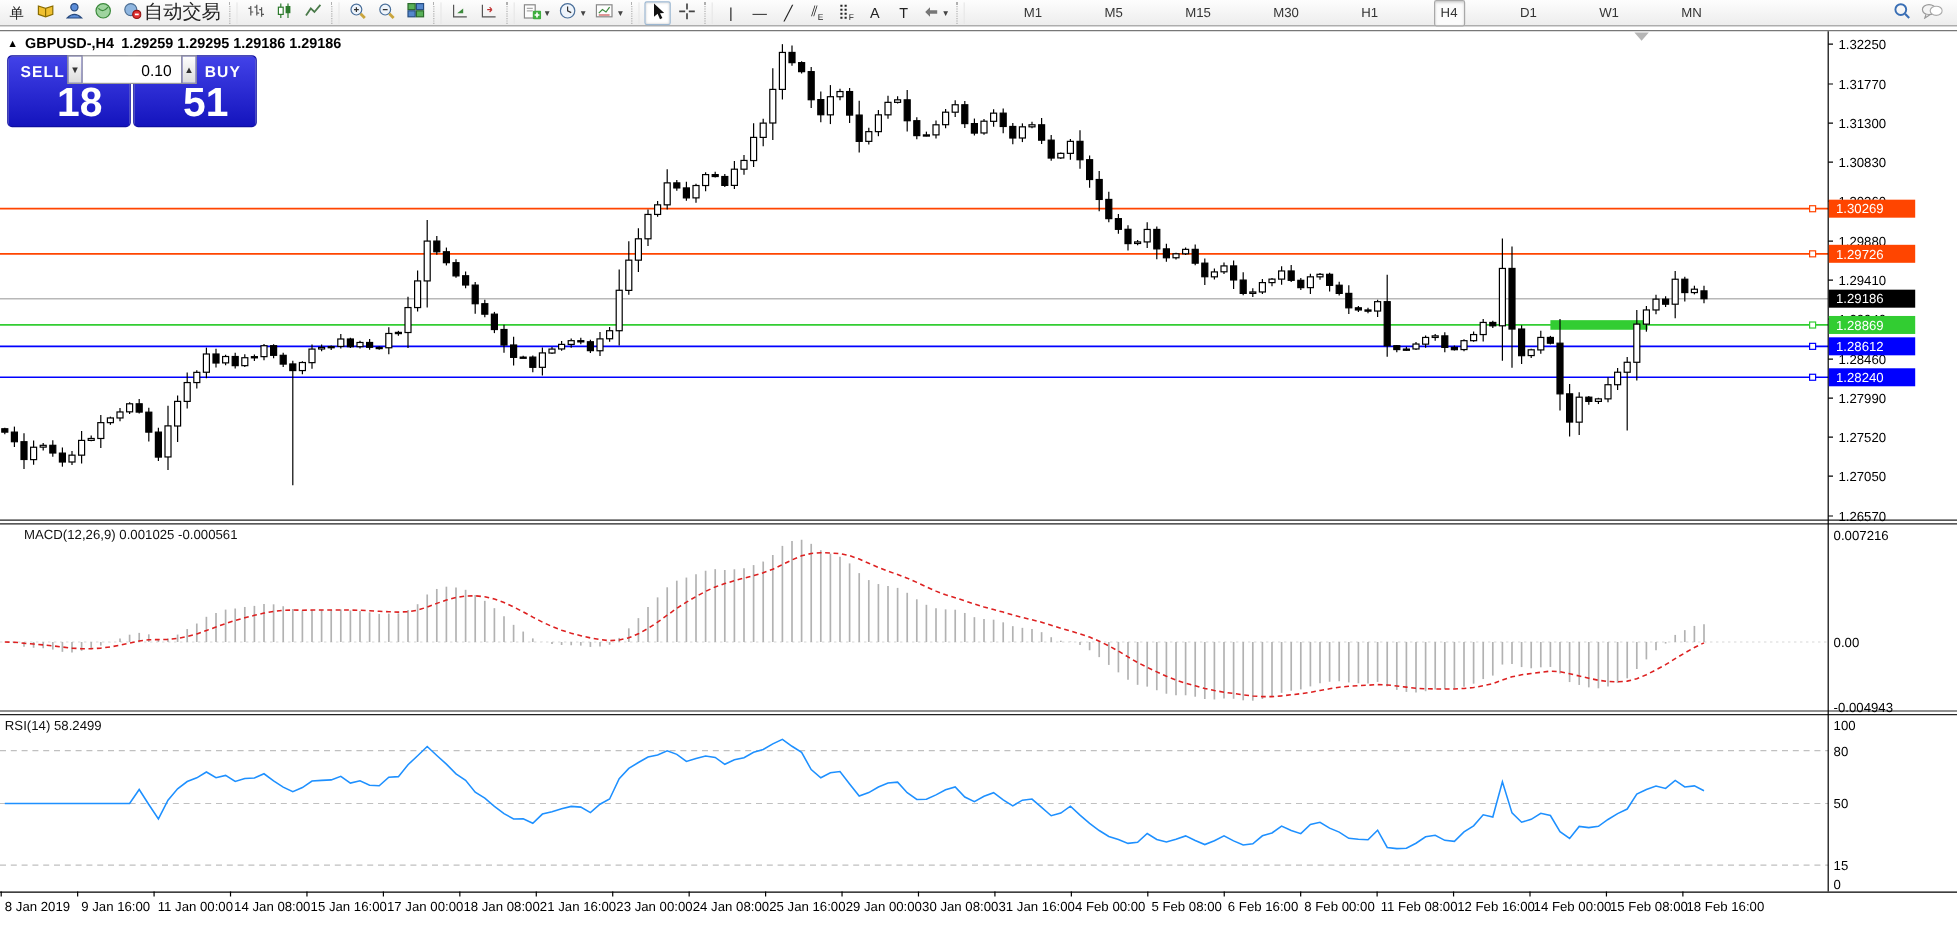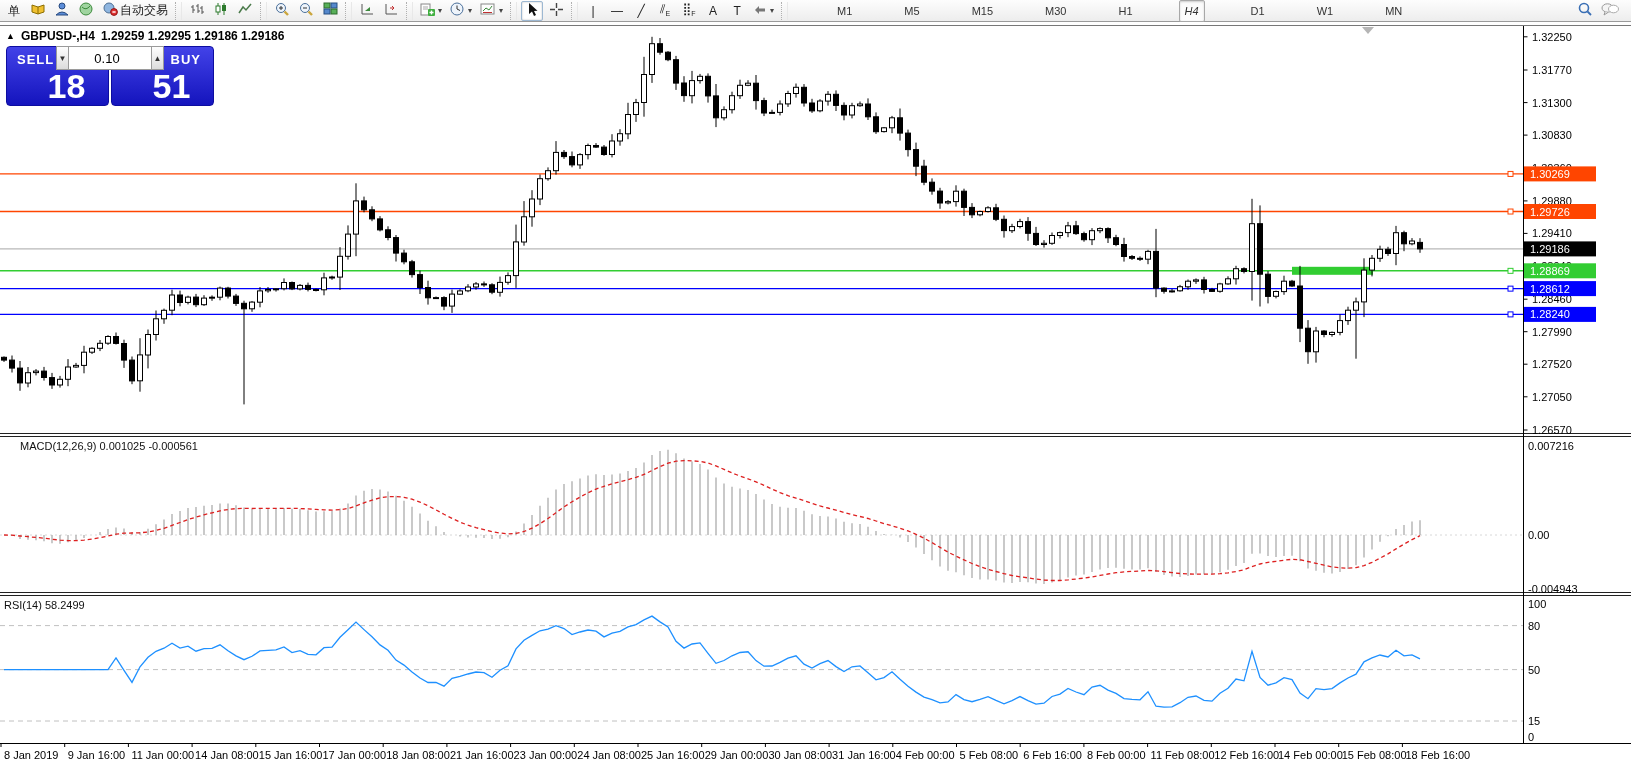--- a/index.html
+++ b/index.html
@@ -3,21 +3,21 @@
 <meta charset="utf-8">
 <style>
   html,body{margin:0;padding:0;background:#fff;}
   #app{position:relative;width:1631px;height:773px;font-family:"Liberation Sans",sans-serif;overflow:hidden;background:#fff;}
   
   #toolbar{position:absolute;left:0;top:0;width:1631px;height:22px;background:linear-gradient(#fdfdfd,#ededed);border-bottom:1px solid #9a9a9a;display:flex;align-items:center;padding:0 2px;box-sizing:border-box;z-index:30;}
   .tbtn{height:20px;min-width:22px;display:flex;align-items:center;justify-content:center;margin:0 1px;border:1px solid transparent;border-radius:2px;font-size:12px;color:#222;cursor:default;gap:2px;padding:0 2px;box-sizing:border-box;}
   .tbtn.active{background:#fff;border-color:#9db8d2;box-shadow:inset 0 0 2px #bbb;}
   .tsep{width:5px;height:18px;margin:0 3px;border-left:1px dotted #b0b0b0;border-right:1px solid #e8e8e8;}
   .tf-btn{height:20px;padding:0 5px;font-size:11px;color:#333;display:flex;align-items:center;border:1px solid transparent;border-radius:2px;margin-left:40px;}
-  .tf-btn.active{background:#fbfbfb;border-color:#a8a8a8;box-shadow:inset 0 1px 2px #ccc;font-style:italic;}
+  .tf-btn.active{background:#fbfbfb;border-color:#a8a8a8;box-shadow:inset 0 1px 2px #ccc;}
   .tb-right{margin-left:auto;display:flex;align-items:center;margin-right:6px;}
   .dd{font-size:8px;color:#444;margin-left:1px;}
   .glyph{font-size:12px;line-height:1;}
   
   #chart-svg{position:absolute;left:0;top:0;z-index:1;}
   .overlay{position:absolute;z-index:10;}
   #symbol-title{left:6px;top:29px;font-size:12px;font-weight:bold;color:#000;display:flex;gap:6px;align-items:center;}
   #symbol-title .tri{font-size:9px;}
   #macd-label{left:4px;top:440px;font-size:11px;color:#111;padding-left:16px;}
   #rsi-label{left:4px;top:599px;font-size:11px;color:#111;text-align:right;}
@@ -28,21 +28,21 @@
   .ocp-btn{flex:1;background:linear-gradient(#4242e8,#1414bd);color:#fff;border:1px solid #0d0da0;border-radius:4px;display:flex;flex-direction:column;overflow:hidden;height:58px;}
   .ocp-top{height:24px;display:flex;align-items:center;font-size:13px;font-weight:bold;letter-spacing:1px;}
   .ocp-btn.sell .ocp-top{padding-left:10px;}
   .ocp-btn.buy .ocp-top{justify-content:flex-end;padding-right:12px;}
   .ocp-big{flex:1;display:flex;align-items:flex-end;justify-content:center;color:#fff;padding-bottom:3px;gap:48px;}
   .ocp-small{font-size:13px;font-weight:bold;margin-right:2px;margin-bottom:4px;}
   .ocp-huge{font-size:34px;font-weight:bold;line-height:0.9;}
   .ocp-sup{font-size:15px;font-weight:bold;margin-left:1px;margin-bottom:14px;}
   #lotbox{position:absolute;left:50px;top:0;width:108px;height:24px;display:flex;z-index:5;}
   #lotbox .spin{width:17px;background:linear-gradient(#fefefe,#dcdcdc);border:1px solid #9a9a9a;font-size:8px;display:flex;align-items:center;justify-content:center;color:#333;}
-  #lotbox input{width:72px;border:1px solid #9a9a9a;border-left:none;border-right:none;text-align:center;font-size:13px;padding-right:8px;font-family:"Liberation Sans",sans-serif;}
+  #lotbox input{width:72px;border:1px solid #9a9a9a;border-left:none;border-right:none;text-align:right;font-size:13px;padding-right:8px;font-family:"Liberation Sans",sans-serif;}
   
   .ic{display:inline-block;position:relative;}
 </style>
 </head>
 <body>
 
 <div id="app">
   <div id="toolbar">
       <span class="tbtn">
         <span class="glyph">单</span>
@@ -64,21 +64,21 @@
             <circle cx="7" cy="7" r="6" fill="#9fd49f" stroke="#3c8a3c"></circle>
             <path d="M3 5 Q7 9 11 4" stroke="#3c8a3c" fill="none"></path>
           </svg></span>
       </span>
       <span class="tbtn">
         <span class="ic"><svg width="16" height="14">
             <circle cx="7" cy="6" r="5" fill="#8fb6e0" stroke="#4d6f94"></circle>
             <circle cx="12" cy="10" r="3.4" fill="#e03030" stroke="#901515"></circle>
             <rect x="10.4" y="9.3" width="3.2" height="1.4" fill="#fff"></rect>
           </svg></span>
-        <span style="font-size:12px">自动交易</span>
+        <span style="font-size:16px">自动交易</span>
       </span>
       <span class="tsep"></span>
       <span class="tbtn">
         <span class="ic"><svg width="14" height="14">
             <path d="M3 3 v8 M3 5 h-2 M3 8 h2 M8 2 v9 M8 4 h-2 M8 9 h2 M12 4 v8 M12 6 h-2 M12 10 h2" stroke="#555"></path>
           </svg></span>
       </span>
       <span class="tbtn">
         <span class="ic"><svg width="14" height="14">
             <line x1="4" y1="1" x2="4" y2="13" stroke="#2c7a2c"></line>

